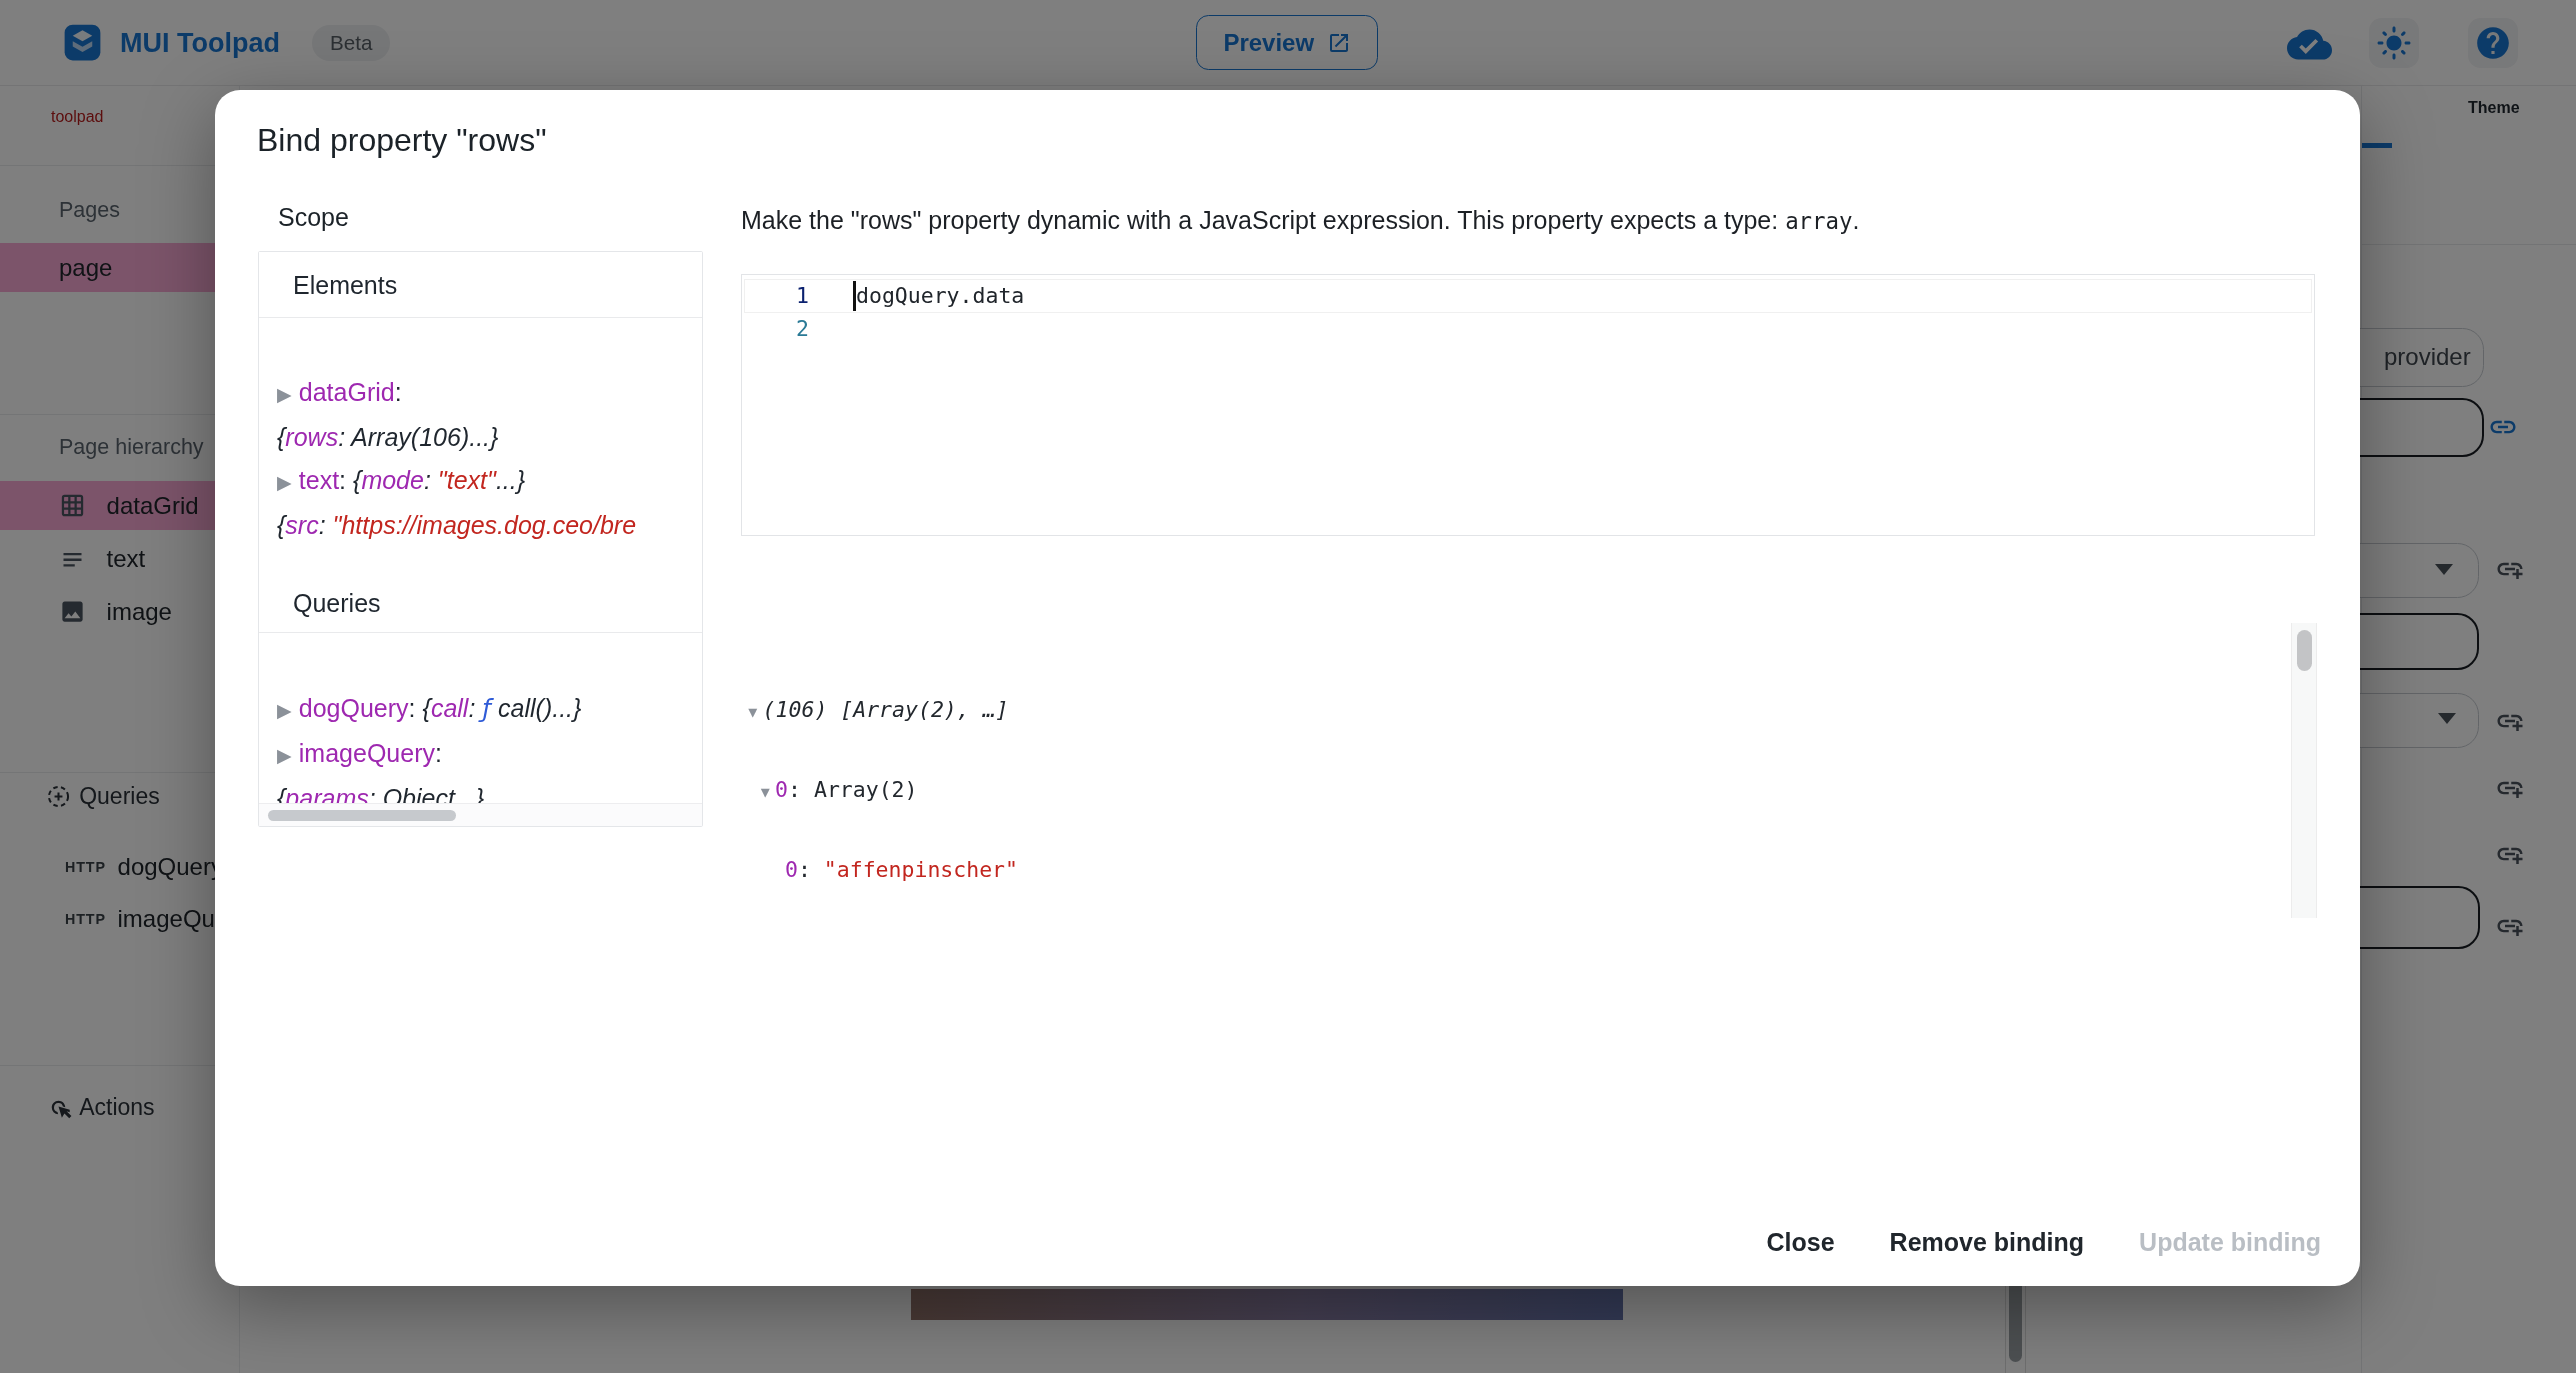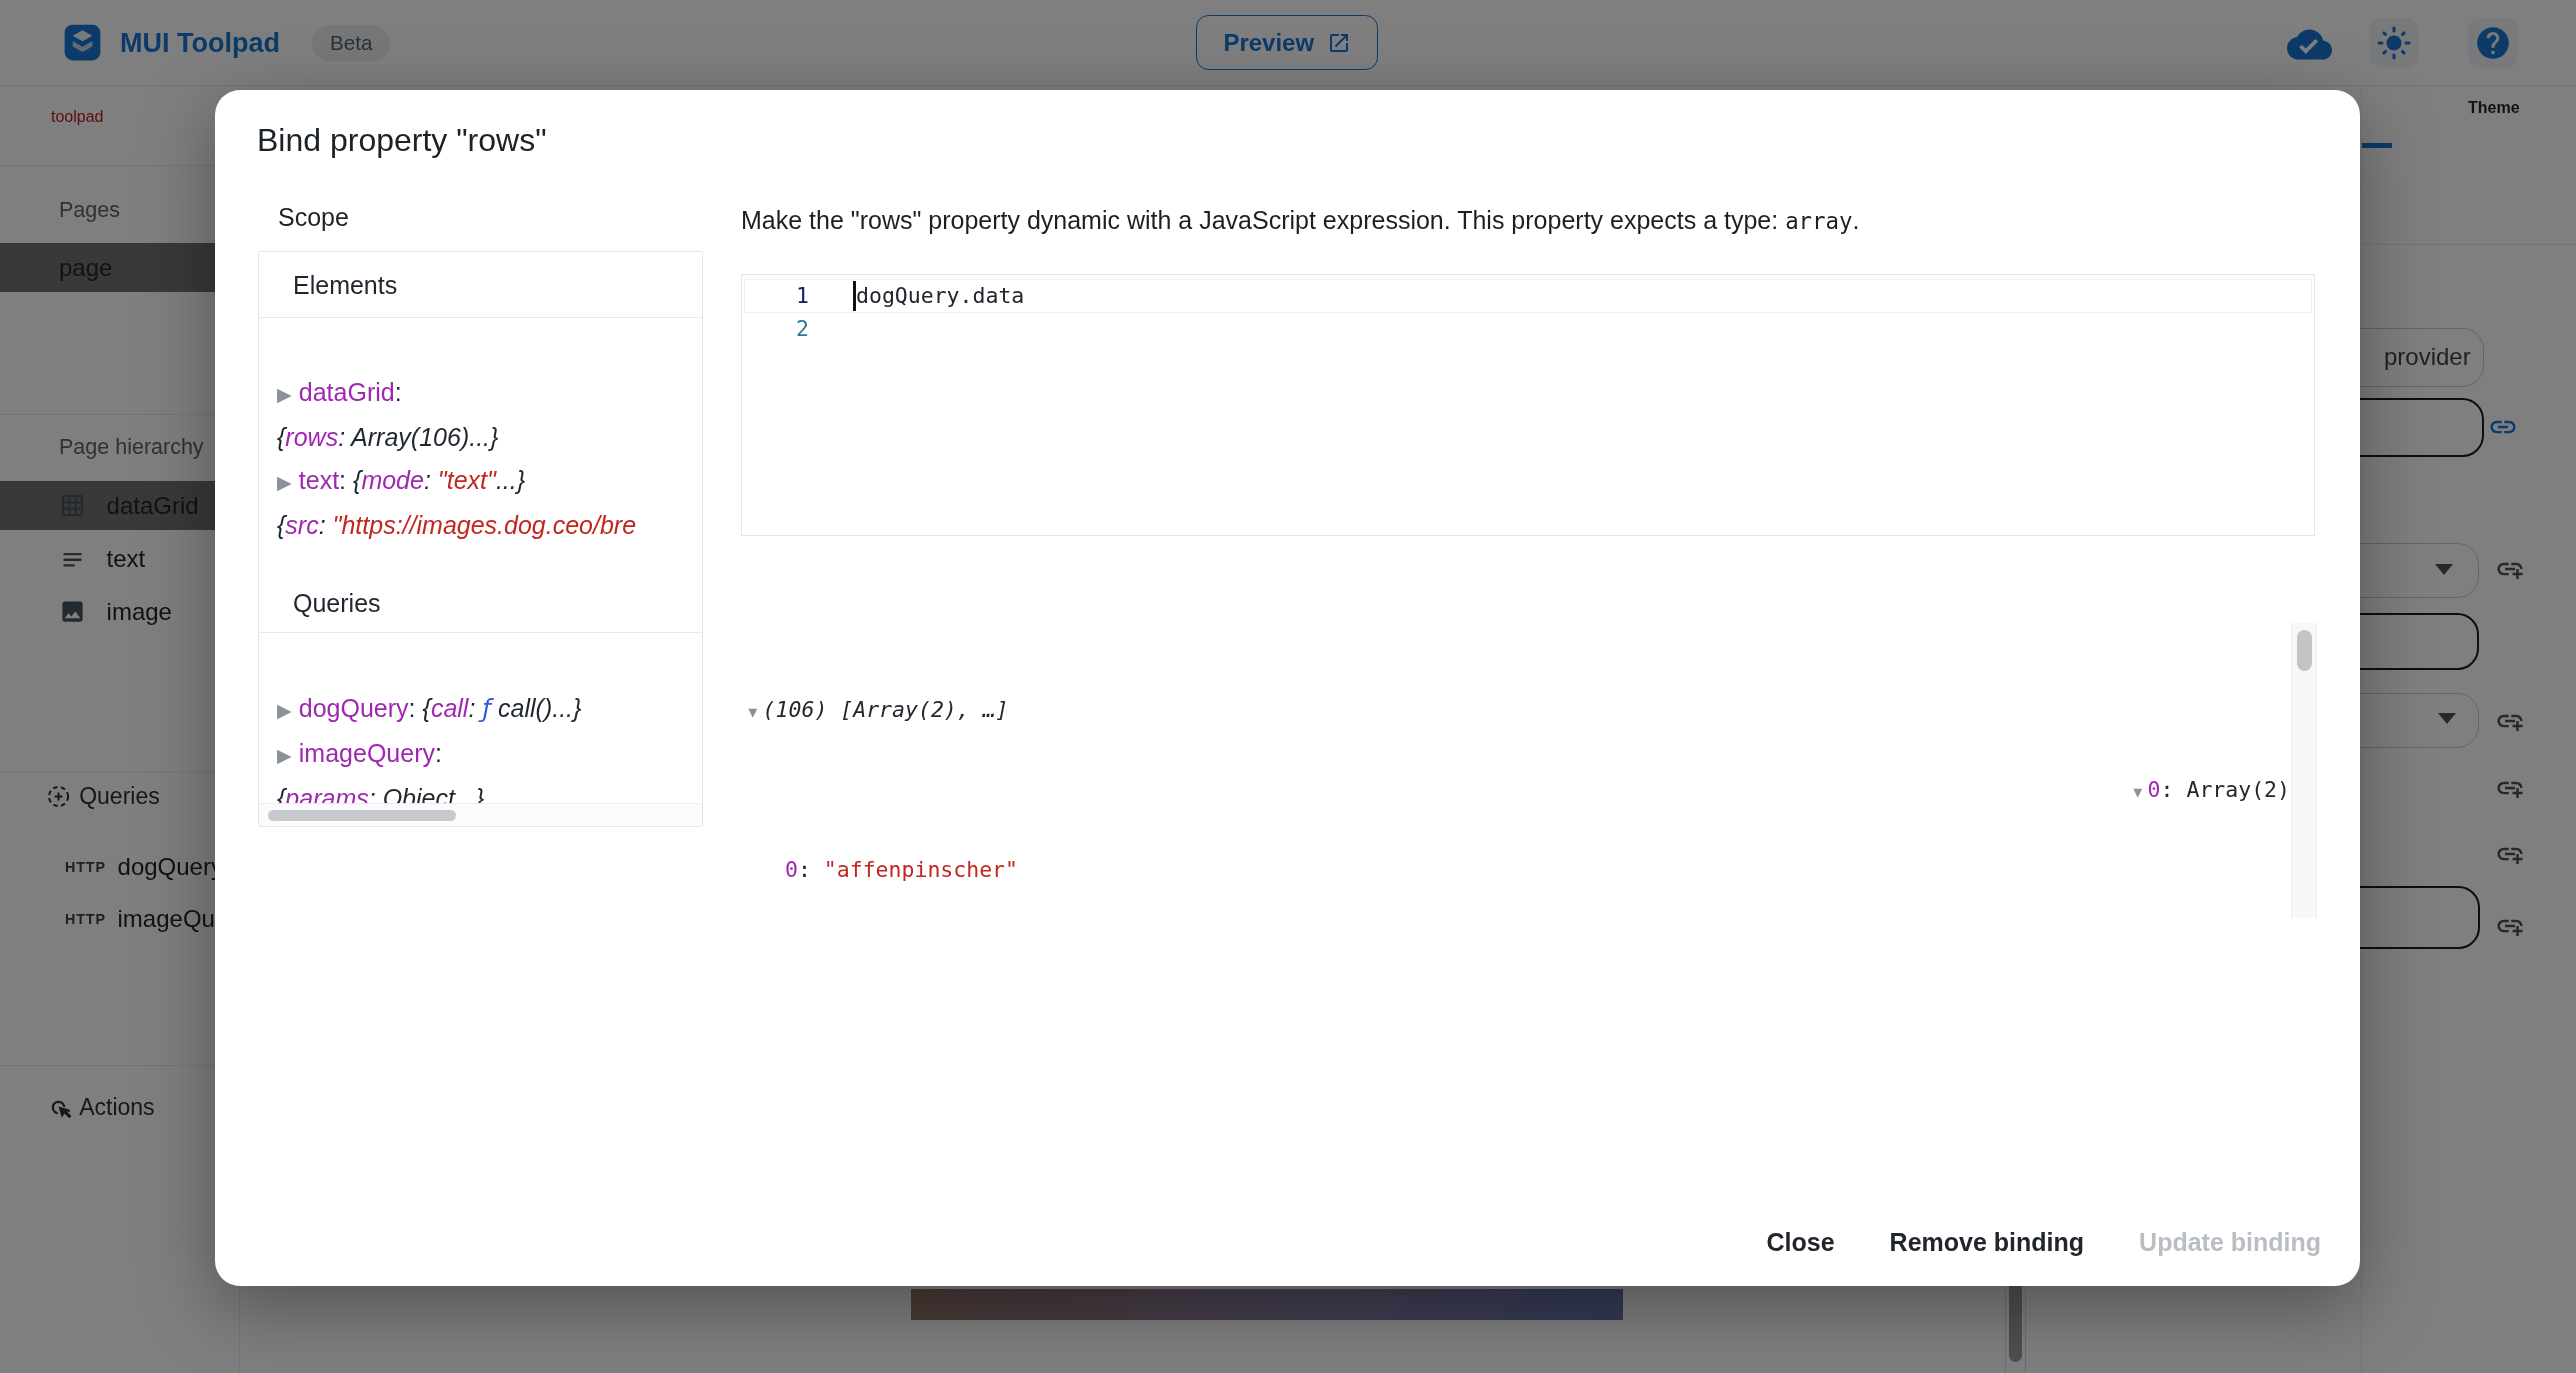--- a/index.html
+++ b/index.html
@@ -17,21 +17,21 @@
   .iconbtn-bg { width:50px; height:50px; border-radius:12.5px; background:#f1f2f4; display:flex; align-items:center; justify-content:center; }
   .cloud-pos { left:2287px; top:21.5px; }
   .sun-pos  { left:2369px; top:18px; }
   .help-pos { left:2468px; top:18px; }
 
   .sidebar { left:0; top:86px; width:240px; height:1288px; background:#fff; border-right:0.9px solid #ebedef; z-index:1; }
   .sb-title { left:51px; top:21.5px; font-size:16px; color:#b91c1c; }
   .sb-div { left:0; right:0; height:0; border-top:0.9px solid #e8eaec; }
   .sb-label { left:59px; font-size:21.5px; color:#5a646e; }
   .sb-row { left:0; width:240px; height:49px; display:flex; align-items:center; }
-  .sb-row.sel { background:#737373; }
+  .sb-row.sel { background:#f9a8d4; }
   .sb-row .lbl { font-size:24px; color:#20262c; }
   .sb-ico { width:27px; height:27px; margin-left:59px; margin-right:20.6px; flex:0 0 auto; }
   .sb-sec { display:flex; align-items:center; left:0; width:240px; height:39px; }
   .sb-sec .sico { width:27px; height:27px; margin-left:45px; margin-right:7.2px; }
   .sb-sec .stxt { font-size:23px; color:#2a3138; }
   .http-badge { font-size:14.3px; font-weight:700; letter-spacing:0.9px; color:#3b4248; margin-left:65px; margin-right:11.6px; }
   .q-row { left:0; width:240px; height:45px; display:flex; align-items:center; }
   .q-row .lbl { font-size:24px; color:#20262c; }
 
   .dog-strip { left:911px; top:1289px; width:712px; height:31px; background:linear-gradient(90deg,#94746c 0%,#8a7ea4 55%,#6674ac 100%); z-index:1; }
@@ -75,21 +75,21 @@
   .cur-line { position:absolute; left:1.8px; right:1.8px; top:3.6px; height:34px; border:1.8px solid #f0f0f0; }
   .ln { position:absolute; left:0; width:67px; text-align:right; font-family:"DejaVu Sans Mono", monospace; font-size:21.5px; }
   .ln.n1 { top:8px; color:#0b216f; }
   .ln.n2 { top:41px; color:#2a7a96; }
   .code-line { position:absolute; left:114px; top:8px; font-family:"DejaVu Sans Mono", monospace; font-size:21.5px; color:#20252b; }
   .cursor-bar { position:absolute; left:111px; top:6.3px; width:2.7px; height:30px; background:#111; }
 
   .preview { left:526px; top:533px; width:1576px; height:295px; overflow:hidden; }
   .pt-lines { position:absolute; left:0; top:21.5px; right:27px; font-family:"DejaVu Sans Mono", monospace; font-size:21.5px; line-height:26px; white-space:pre; }
   .ptline.ind0 { padding-left:7.2px; }
-  .ptline.ind1 { padding-left:19.7px;text-align:right; }
+  .ptline.ind1 { padding-left:19.7px; }
   .ptline.ind2 { padding-left:44px; }
   .vscroll-track { position:absolute; right:0; top:0; width:26px; height:295px; background:#f7f8f8; border-left:0.9px solid #ececec; border-right:0.9px solid #ececec; }
   .vscroll-thumb { position:absolute; left:4.5px; top:7.2px; width:15px; height:41px; border-radius:8px; background:#c3c4c6; }
 
   .dlg-footer { position:absolute; right:16px; bottom:12.5px; display:flex; gap:9px; align-items:center; }
   .dlg-btn { height:63px; padding:0 23px; border:none; background:transparent; font-family:"Liberation Sans", sans-serif; font-size:25px; font-weight:600; color:#20262c; border-radius:9px; }
   .dlg-btn.disabled { color:#b9bec4; }
 
   
   .tk-arr { color:#8b9199; font-size:19px; margin-right:7.2px; }

